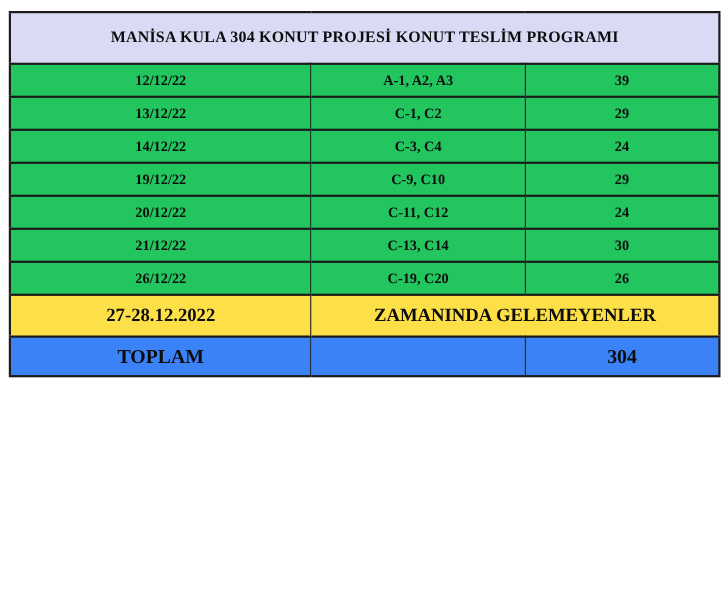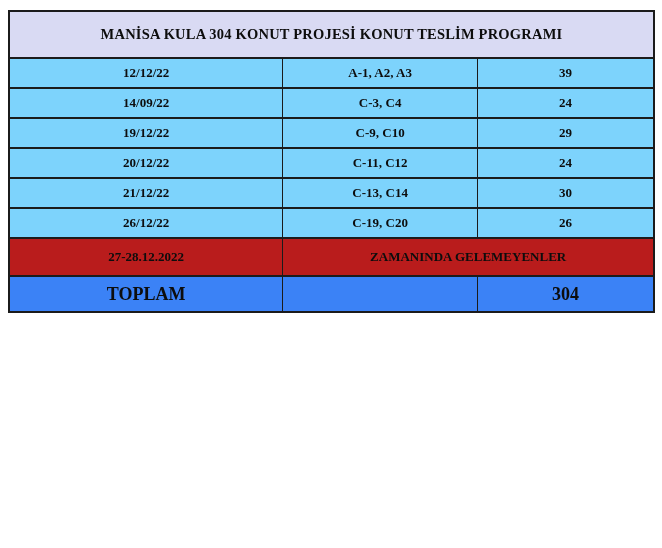--- a/index.html
+++ b/index.html
@@ -48,27 +48,27 @@
     letter-spacing: 0.2px;
   }
   tr.header-row td {
     height: 49px;
     background: #d9daf3;
     font-size: 13.5px;
     white-space: pre-wrap;
   }
   tr.data-row td {
     height: 28px;
-    background: #7dd3fc;
+    background: #22c55e;
     font-size: 13px;
   }
   tr.late-row td {
     height: 36px;
-    background: #b91c1c;
-    font-size: 13px;
+    background: #fde047;
+    font-size: 17px;
   }
   tr.total-row td {
     height: 34px;
     background: #3b82f6;
     font-size: 18px;
   }
 </style>
 </head>
 <body>
 
@@ -83,21 +83,26 @@
       <tr class="title-row">
         <td colspan="3">MANİSA KULA 304 KONUT PROJESİ KONUT TESLİM PROGRAMI</td>
       </tr>
 
       <tr class="data-row">
         <td>12/12/22</td>
         <td>A-1, A2, A3</td>
         <td>39</td>
       </tr>
       <tr class="data-row">
-        <td>14/09/22</td>
+        <td>13/12/22</td>
+        <td>C-1, C2</td>
+        <td>29</td>
+      </tr>
+      <tr class="data-row">
+        <td>14/12/22</td>
         <td>C-3, C4</td>
         <td>24</td>
       </tr>
       <tr class="data-row">
         <td>19/12/22</td>
         <td>C-9, C10</td>
         <td>29</td>
       </tr>
       <tr class="data-row">
         <td>20/12/22</td>

